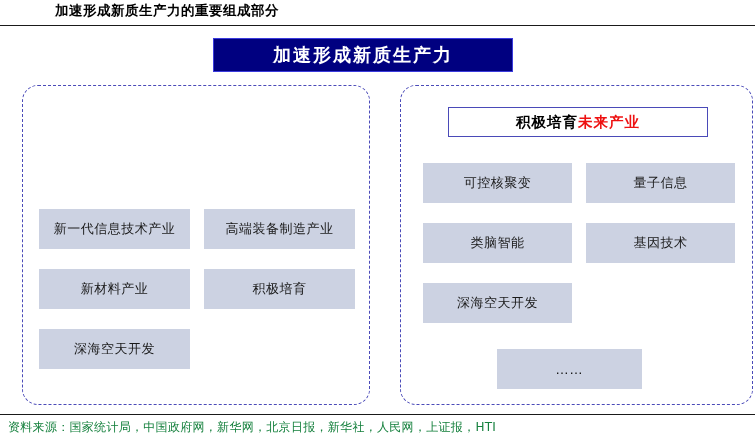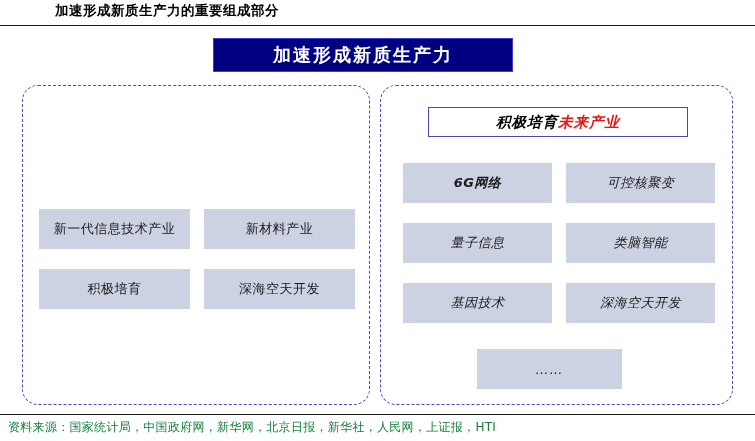--- a/index.html
+++ b/index.html
@@ -60,21 +60,21 @@
   
   .panel {
     position: absolute;
     top: 85px;
     height: 320px;
     border: 1.6px dashed #4a4ab8;
     border-radius: 16px;
     box-sizing: border-box;
   }
   #panel-left  { left: 22px;  width: 348px; }
-  #panel-right { left: 380px; width: 353px; font-style: italic; }
+  #panel-right { left: 400px; width: 353px; }
 
   .panel-header {
     position: absolute;
     top: 21px;
     height: 30px;
     background: #ffffff;
     border: 1.5px solid #4a4ab8;
     box-sizing: border-box;
     display: flex;
     align-items: center;
@@ -159,34 +159,34 @@
 <div class="slide-title">加速形成新质生产力的重要组成部分</div>
 <div class="title-rule"></div>
 
 <div class="main-banner">
   <span class="main-banner-text">加速形成新质生产力</span>
 </div>
 
 <div class="panel" id="panel-left">
   <div class="item-grid">
     <div class="item-box">新一代信息技术产业</div>
+    <div class="item-box">高端装备制造产业</div>
     <div class="item-box">新材料产业</div>
     <div class="item-box">积极培育</div>
     <div class="item-box">深海空天开发</div>
   </div>
 </div>
 
 <div class="panel" id="panel-right">
   <div class="panel-header">
     <span class="panel-header-text">
       <span class="seg-dark">积极培育</span><span class="seg-red">未来产业</span>
     </span>
   </div>
   <div class="item-grid">
-    <div class="item-box bold">6G网络</div>
     <div class="item-box">可控核聚变</div>
     <div class="item-box">量子信息</div>
     <div class="item-box">类脑智能</div>
     <div class="item-box">基因技术</div>
     <div class="item-box">深海空天开发</div>
   </div>
   <div class="ellipsis-box">……</div>
 </div>
 
 <div class="footer-rule"></div>

